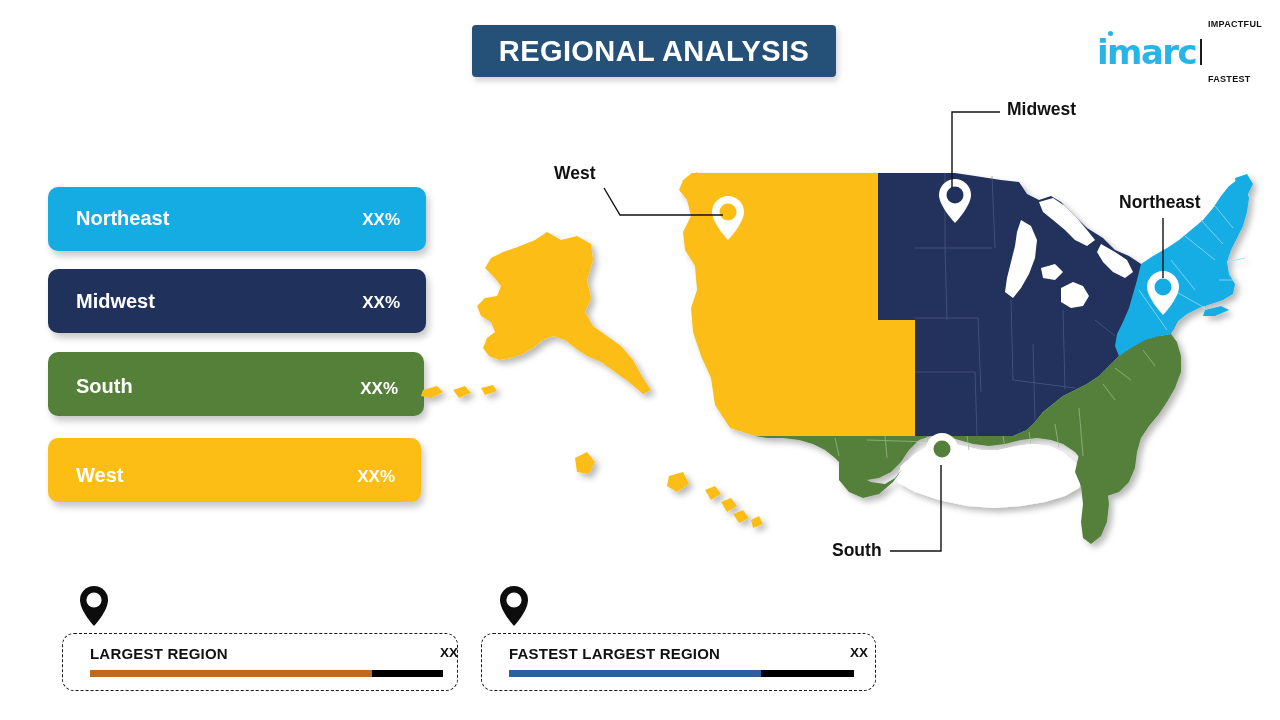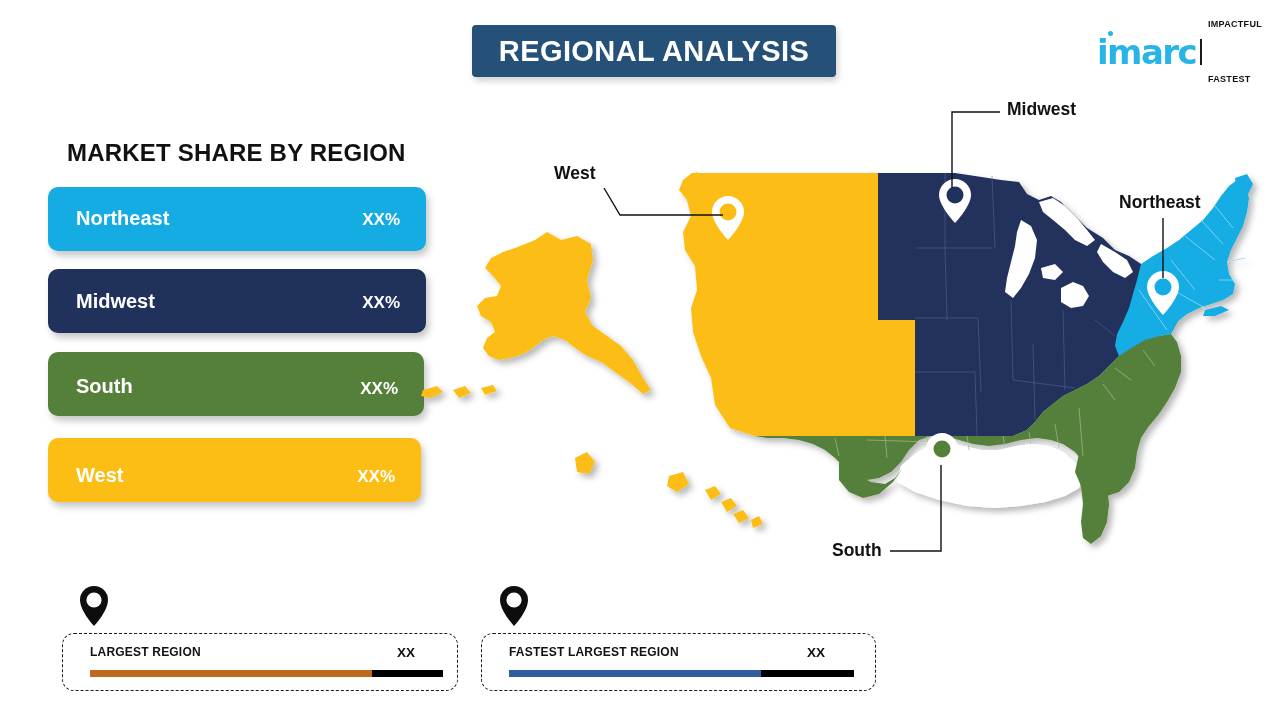--- a/index.html
+++ b/index.html
@@ -138,31 +138,32 @@
     height: 58px;
     border: 1.6px dashed #1a1a1a;
     border-radius: 12px;
     box-sizing: border-box;
     background: #ffffff;
   }
   .callout .co-label {
     position: absolute;
     left: 27px;
     top: 11px;
-    font-size: 12px;
+    font-size: 15px;
     font-weight: bold;
     color: #111111;
     letter-spacing: 0.2px;
   }
   .callout .co-value {
     position: absolute;
     top: 11px;
     font-size: 13.5px;
     font-weight: bold;
     color: #111111;
+    margin-left: 43px;
   }
   .callout .track {
     position: absolute;
     left: 27px;
     bottom: 13px;
     height: 7px;
     background: #000000;
     display: block;
   }
   .callout .fill {
@@ -227,21 +228,20 @@
   <div id="logo">
     <span class="dot"></span>
     <span class="wordmark">imarc</span>
     <span class="divider"></span>
     <span class="tagline">
       <span>IMPACTFUL</span>
       <span>FASTEST</span>
     </span>
   </div>
 
-  <div id="panel-heading">MARKET SHARE BY REGION</div>
 
   <div class="share-bar" id="bar-0" style="background:#15ACE4;">
     <span class="bar-label">Northeast</span>
     <span class="bar-value">XX%</span>
   </div>
   <div class="share-bar" id="bar-1" style="background:#20325C;">
     <span class="bar-label">Midwest</span>
     <span class="bar-value">XX%</span>
   </div>
   <div class="share-bar" id="bar-2" style="background:#55803A;">

